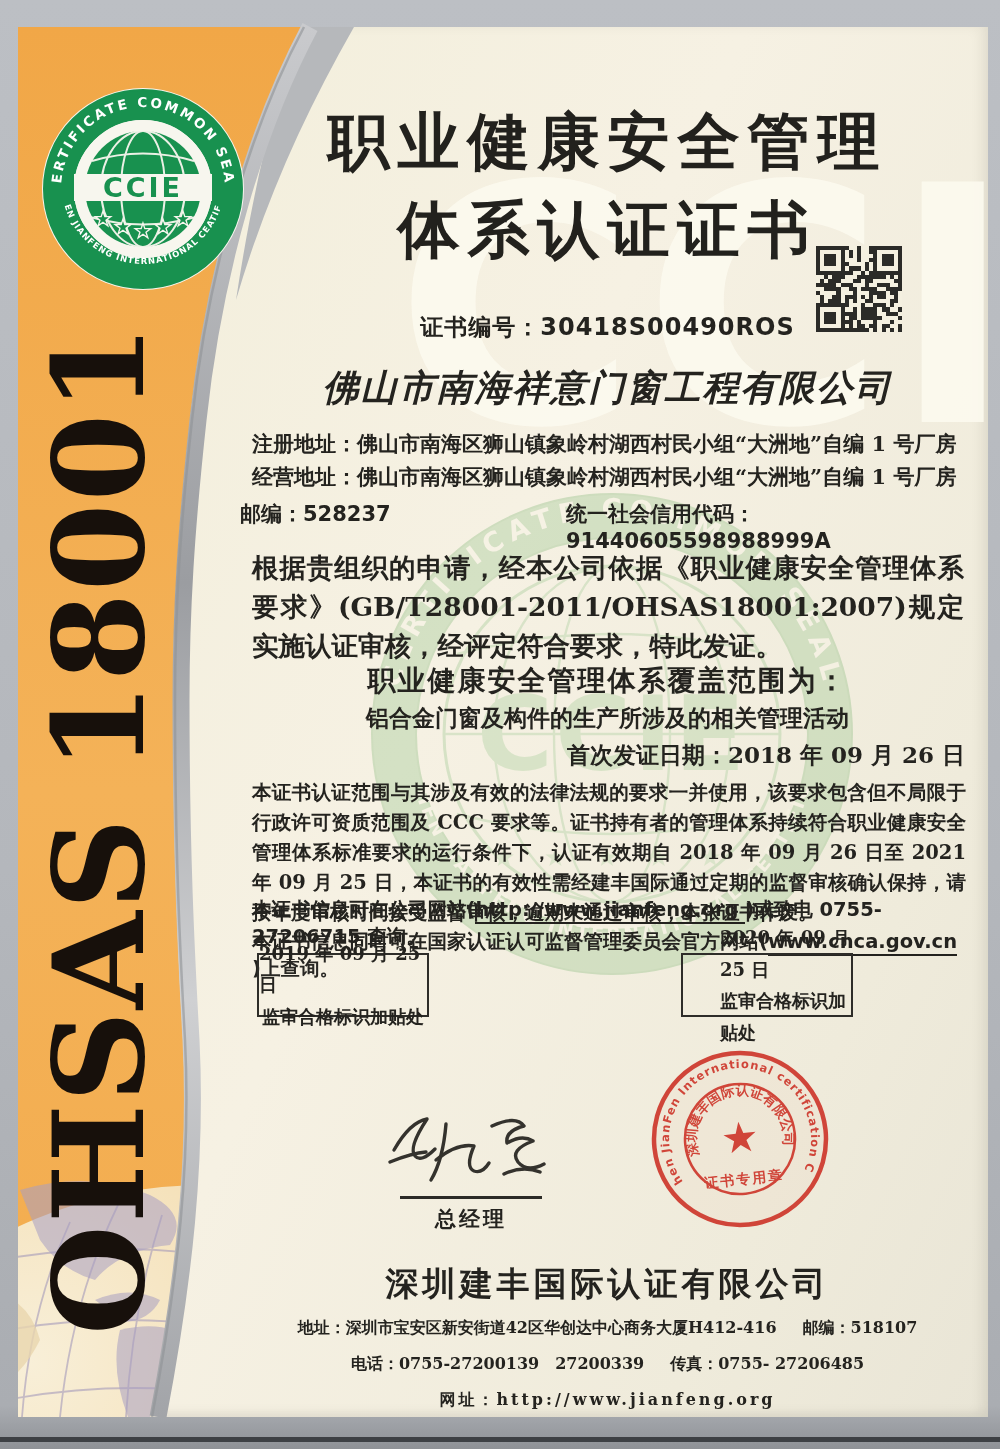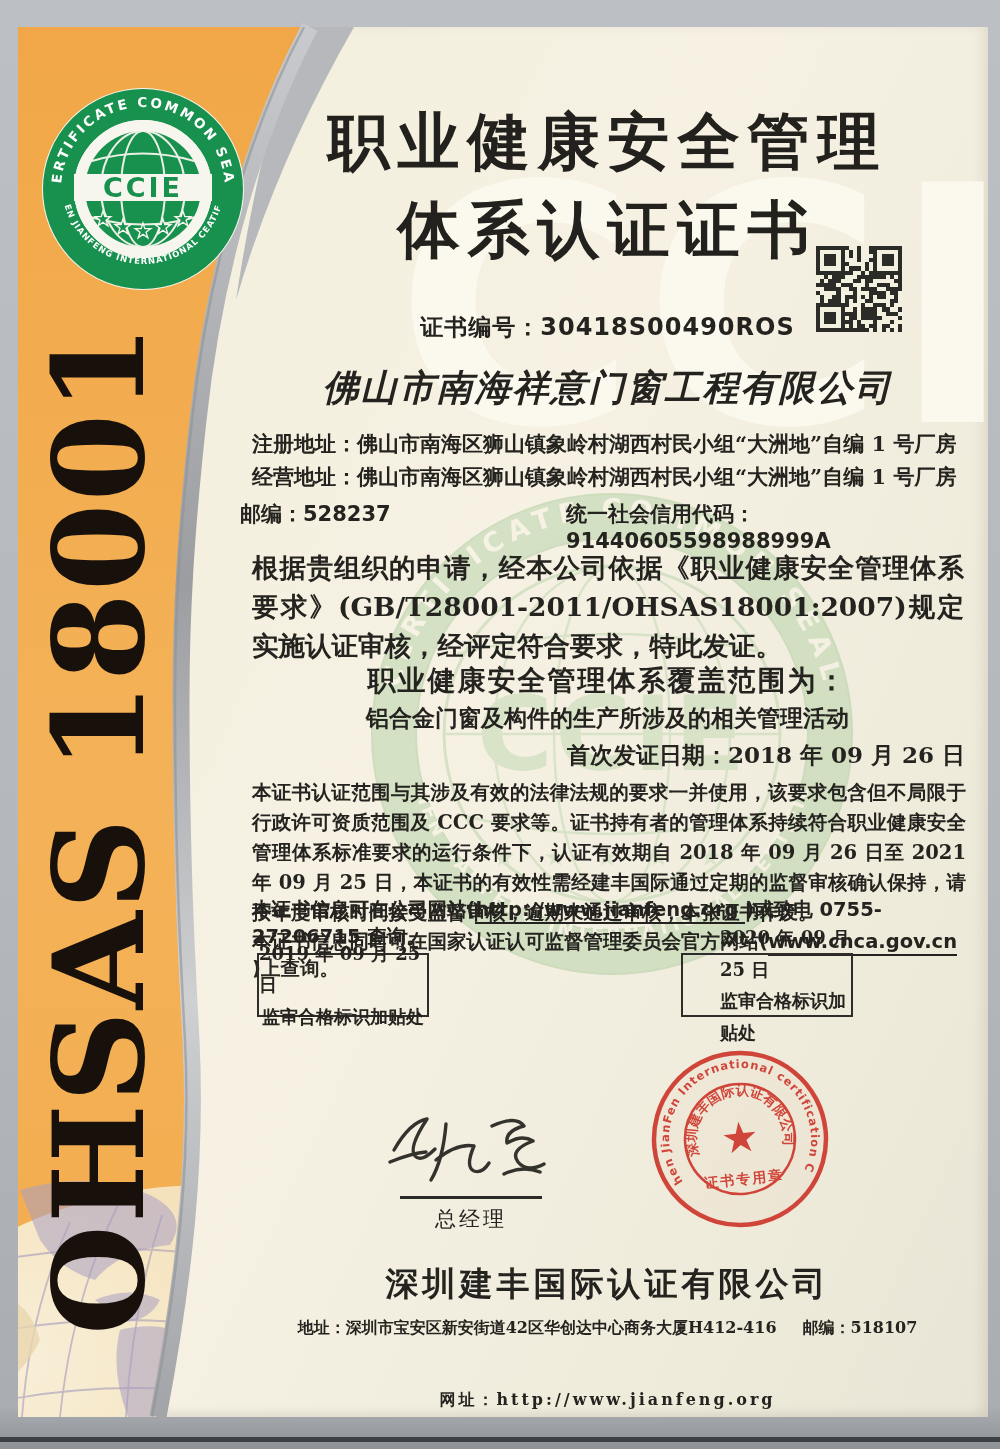--- a/index.html
+++ b/index.html
@@ -59,21 +59,21 @@
   .terms { left:252px; width:714px; font-size:19.5px; line-height:30px; font-weight:600; text-align:justify; }
   .infoline { left:252px; width:714px; font-size:19.5px; font-weight:700;
               font-family:"DejaVu Sans","Liberation Sans",sans-serif; }
   .infoline .url { border-bottom:2px solid #23221e; padding-bottom:1px; }
   .stickbox {
     width:172px; height:64px; border:2.5px solid #2e2d29; z-index:3;
     display:flex; flex-direction:column; align-items:center; justify-content:center;
     font-size:18px; font-weight:700; line-height:1.75; background:rgba(255,255,255,.02);
   }
   .sig-line { left:400px; top:1196px; width:142px; height:3px; background:#2c2b27; }
-  .signer { left:400px; top:1205px; width:142px; text-align:center; font-size:21px; font-weight:400; letter-spacing:3px; }
+  .signer { left:400px; top:1205px; width:142px; text-align:center; font-size:21px; font-weight:700; letter-spacing:3px; }
   .issuer { font-size:33px; font-weight:700; letter-spacing:4px;
             font-family:"DejaVu Sans","Liberation Sans",sans-serif; }
   .footline { font-size:16px; font-weight:700; }
   .footline .sp { display:inline-block; width:26px; }
   .weburl { letter-spacing:3px; }
   
   .qr { left:816px; top:246px; width:86px; height:86px; background:#f4f0e0; z-index:3; }
   .qr i { position:absolute; display:block; background:#2b2b28; }
 </style>
 </head>
@@ -506,20 +506,23 @@
       <span>监审合格标识加贴处</span>
     </div>
 
     <div class="abs sig-line"></div>
     <div class="abs signer">总经理</div>
 
     <div class="abs ctr issuer" style="top:1262px;">深圳建丰国际认证有限公司</div>
     <div class="abs ctr footline" style="top:1318px;">
       <span>地址：</span><span>深圳市宝安区新安街道42区华创达中心商务大厦H412-416</span><span class="sp"></span><span>邮编：</span><span>518107</span>
     </div>
+    <div class="abs ctr footline" style="top:1354px;">
+      <span>电话：</span><span>0755-27200139　27200339</span><span class="sp"></span><span>传真：</span><span>0755- 27206485</span>
+    </div>
     <div class="abs ctr footline weburl" style="top:1390px;">
       <span>网址：</span><span>http://www.jianfeng.org</span>
     </div>
   </div>
 
   <svg class="sig-svg" width="210" height="110" viewBox="0 0 210 110">
     <g stroke="#34322d" stroke-width="3.4" fill="none" stroke-linecap="round" stroke-linejoin="round">
       <path d="M22,52 q16,-28 33,-31 q-19,29 -12,37 q6,7 20,-7"></path>
       <path d="M18,64 q22,-9 36,-10"></path>
       <path d="M74,26 q-3,36 -15,56"></path>

